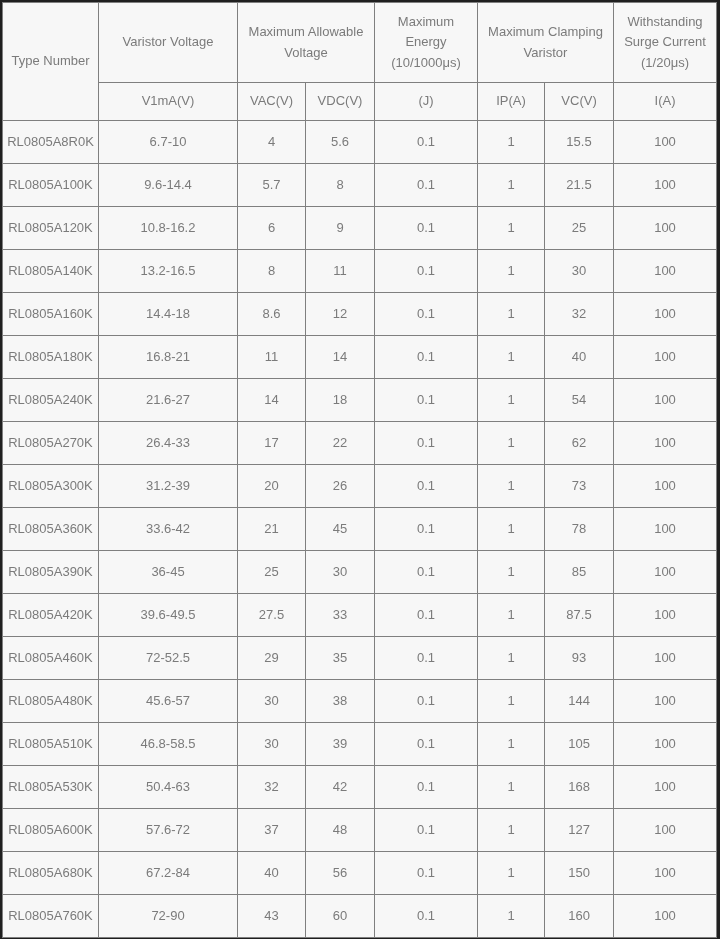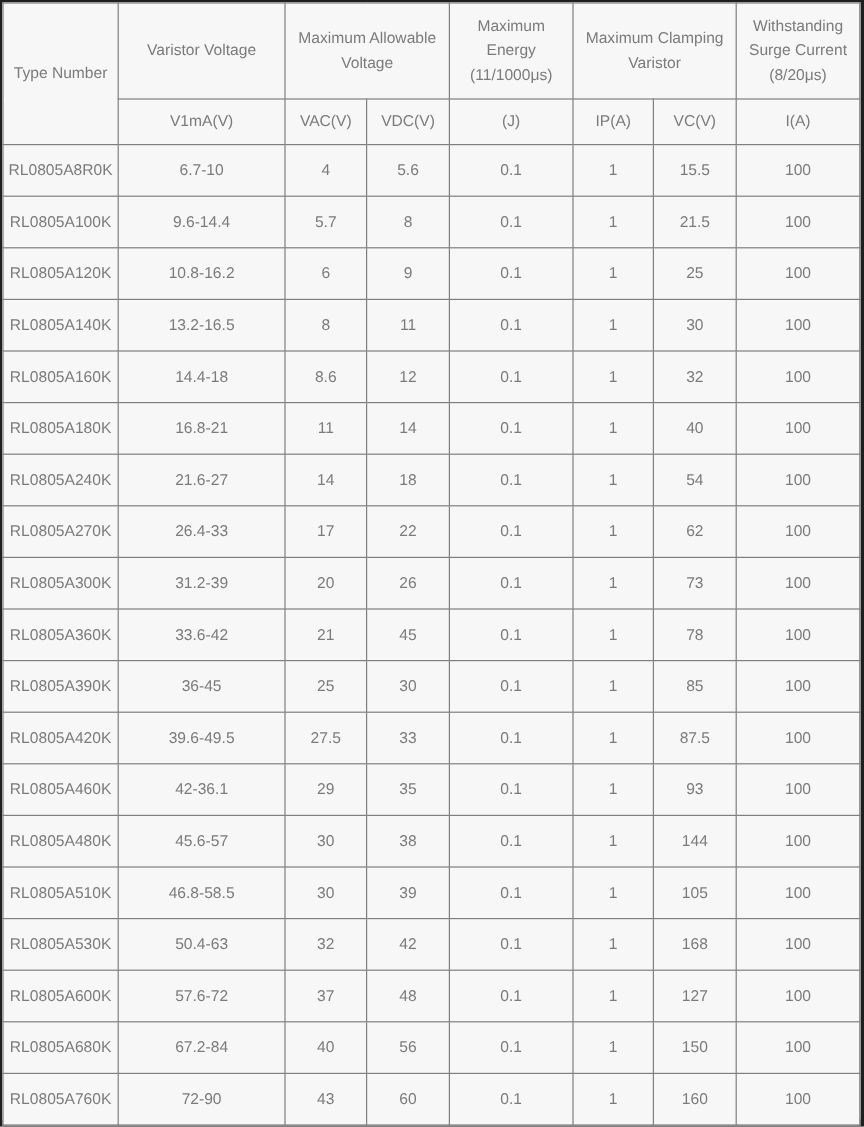--- a/index.html
+++ b/index.html
@@ -53,23 +53,23 @@
       <col style="width: 103px">
       <col style="width: 67px">
       <col style="width: 69px">
       <col>
     </colgroup>
     <thead>
       <tr class="hdr-main">
         <th rowspan="2">Type Number</th>
         <th>Varistor Voltage</th>
         <th colspan="2">Maximum Allowable Voltage</th>
-        <th>Maximum Energy (11/1000μs)</th>
+        <th>Maximum Energy (10/1000μs)</th>
         <th colspan="2">Maximum Clamping Varistor</th>
-        <th>Withstanding Surge Current (8/20μs)</th>
+        <th>Withstanding Surge Current (1/20μs)</th>
       </tr>
       <tr class="hdr-sub">
         <th>V1mA(V)</th>
         <th>VAC(V)</th>
         <th>VDC(V)</th>
         <th>(J)</th>
         <th>IP(A)</th>
         <th>VC(V)</th>
         <th>I(A)</th>
       </tr>
@@ -190,21 +190,21 @@
           <td>39.6-49.5</td>
           <td>27.5</td>
           <td>33</td>
           <td>0.1</td>
           <td>1</td>
           <td>87.5</td>
           <td>100</td>
         </tr>
         <tr class="data-row">
           <td>RL0805A460K</td>
-          <td>42-36.1</td>
+          <td>72-52.5</td>
           <td>29</td>
           <td>35</td>
           <td>0.1</td>
           <td>1</td>
           <td>93</td>
           <td>100</td>
         </tr>
         <tr class="data-row">
           <td>RL0805A480K</td>
           <td>45.6-57</td>

